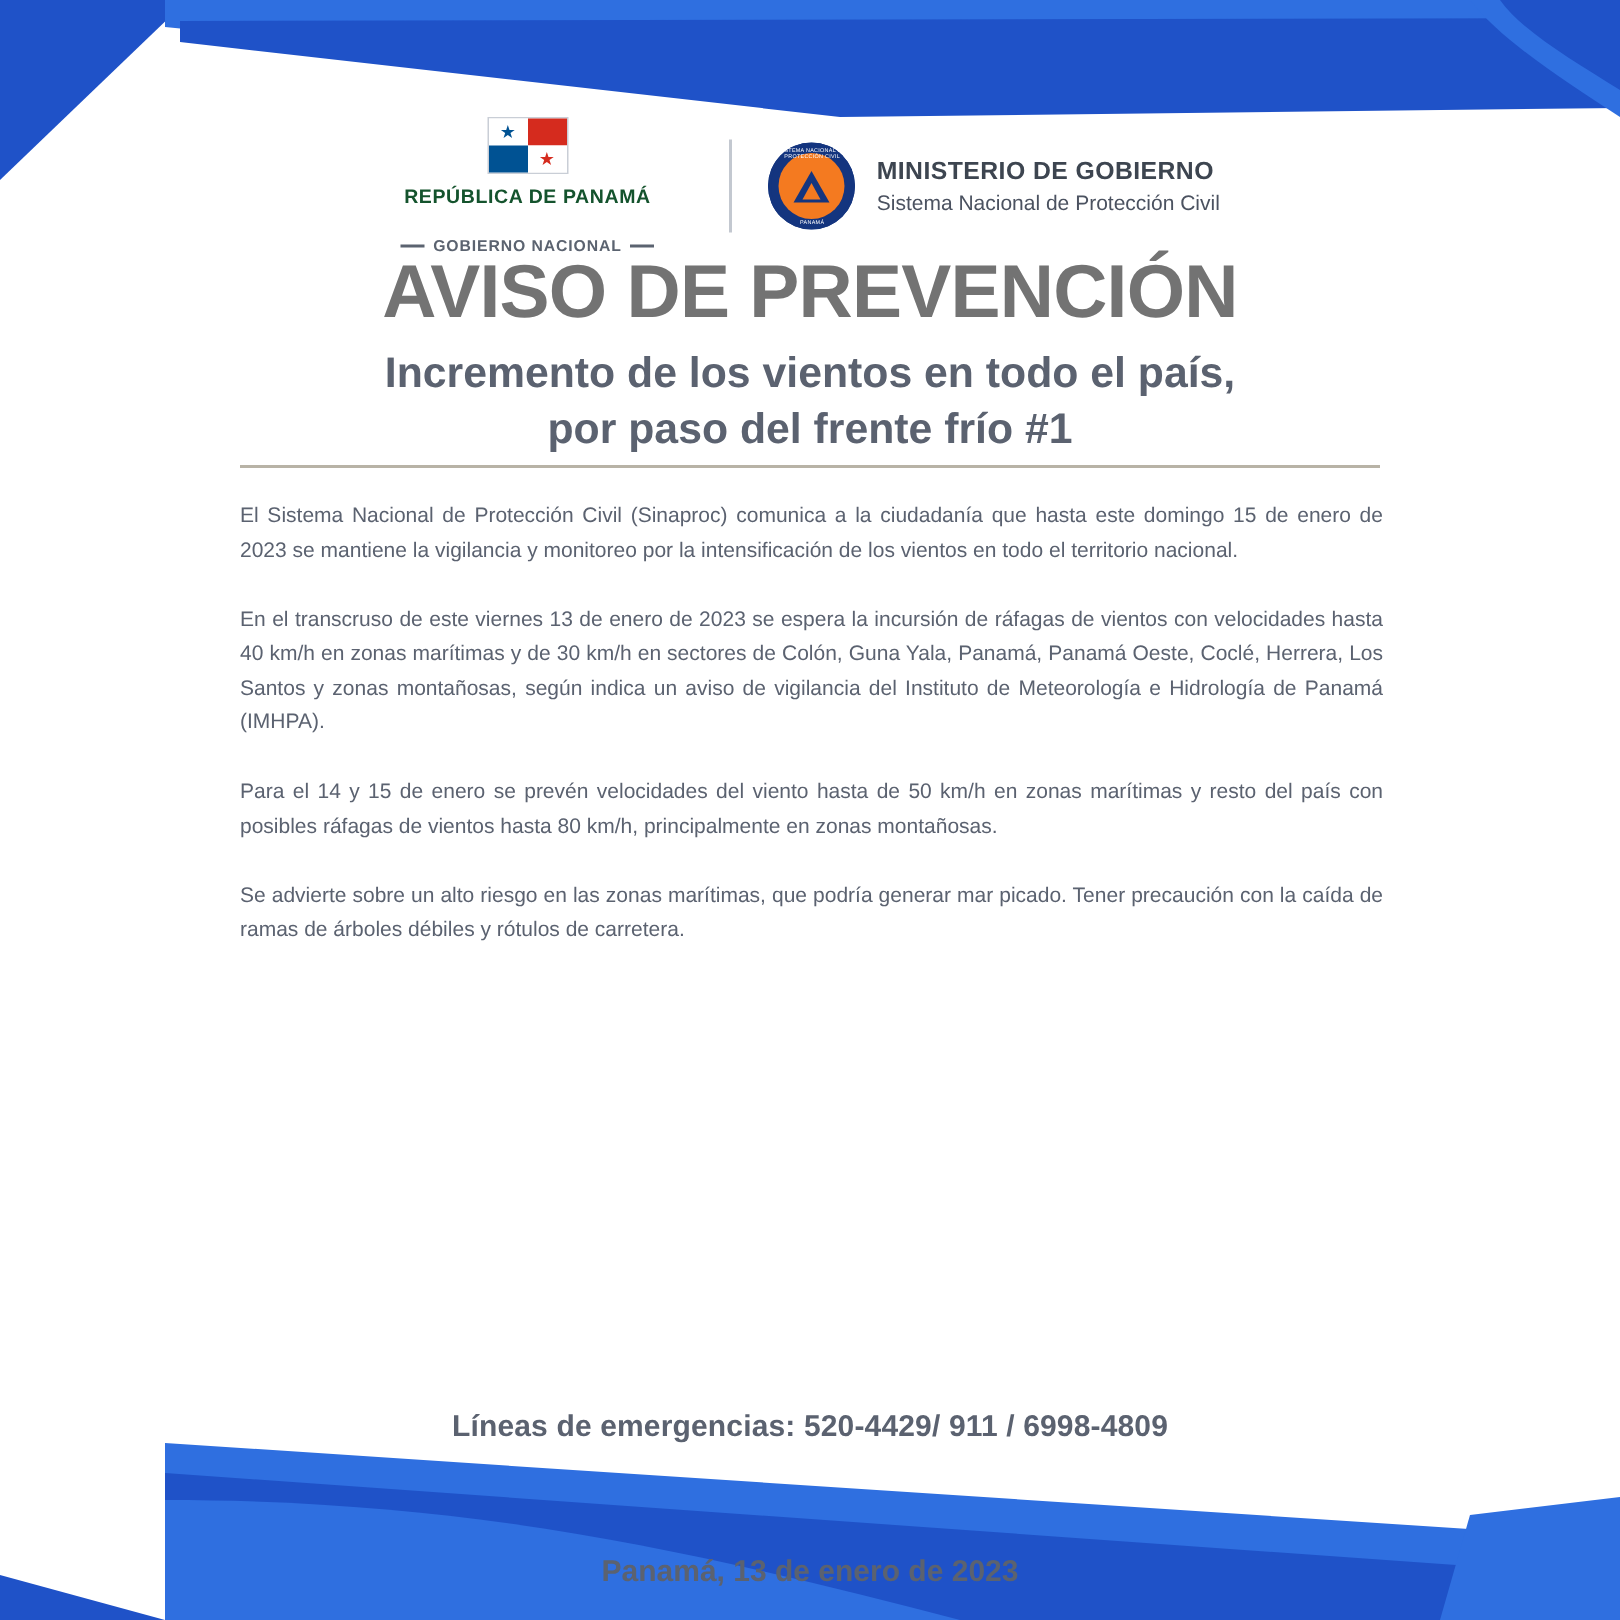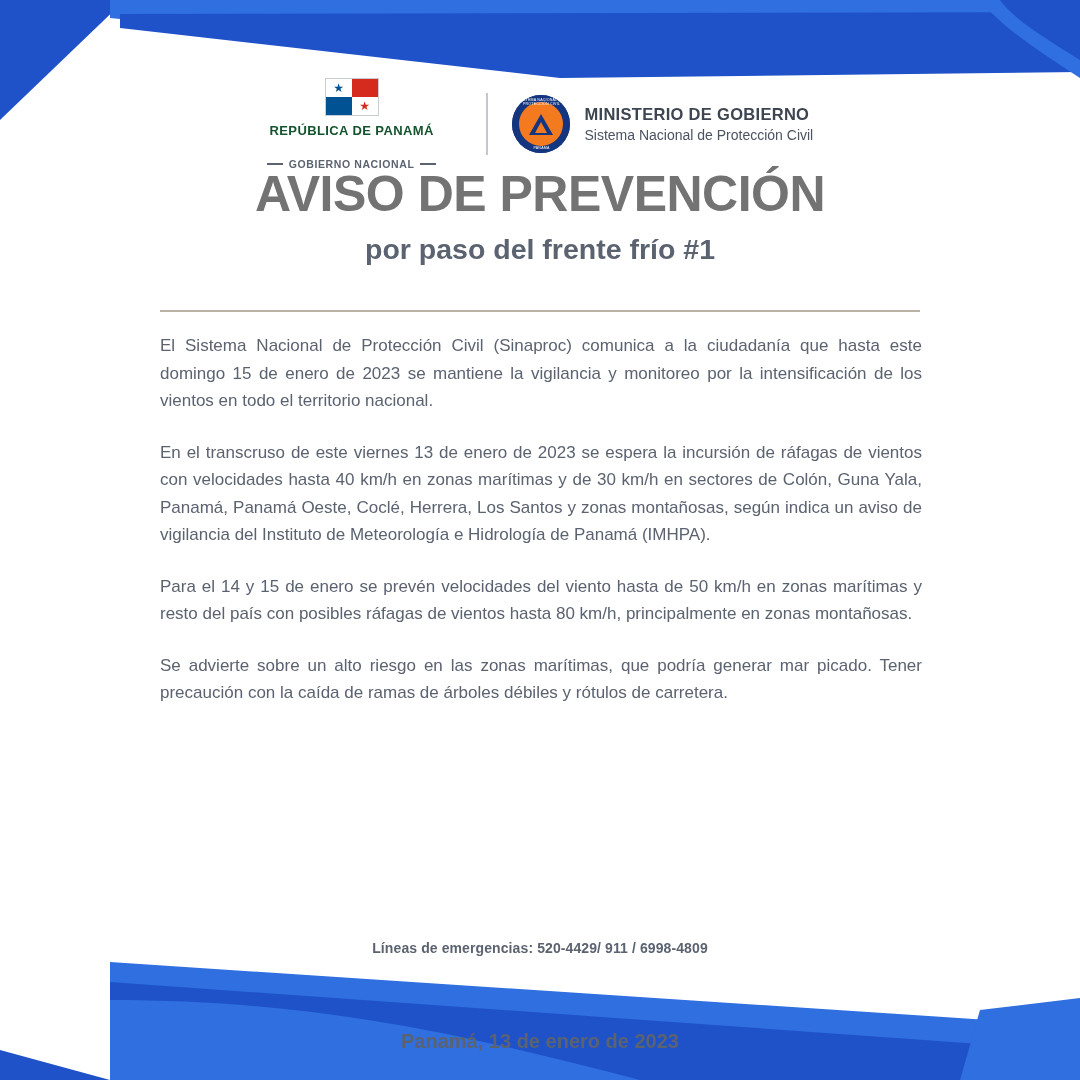--- a/index.html
+++ b/index.html
@@ -201,39 +201,39 @@
   }
 
   
   .body-block {
     position: absolute;
     top: 332px;
     left: 160px;
     width: 762px;
   }
   .para {
-    font-size: 17px;
+    font-size: 14px;
     line-height: 1.62;
     color: #5b6270;
     text-align: justify;
     text-justify: inter-word;
     margin: 0 0 24px 0;
     font-weight: 500;
   }
   .para:last-child { margin-bottom: 0; }
 
   .footer-block {
     position: absolute;
     top: 940px;
     left: 0;
     width: 1080px;
     text-align: center;
   }
   .emergency {
-    font-size: 14px;
+    font-size: 20px;
     font-weight: bold;
     color: #5b6270;
     letter-spacing: 0.1px;
   }
   .place-date {
     font-size: 20px;
     font-weight: bold;
     color: #5b6270;
     margin-top: 74px;
   }
@@ -296,20 +296,21 @@
         <div class="min-title">MINISTERIO DE GOBIERNO</div>
         <div class="min-sub">Sistema Nacional de Protección Civil</div>
       </div>
     </div>
 
   </div>
 
   <div class="title-block">
     <div class="h1">AVISO DE PREVENCIÓN</div>
     <div class="h2">
+      <div>Incremento de los vientos en todo el país,</div>
       <div>por paso del frente frío #1</div>
     </div>
   </div>
 
   <div class="rule"></div>
 
   <div class="body-block">
     <p class="para">El Sistema Nacional de Protección Civil (Sinaproc) comunica a la ciudadanía que hasta este domingo 15 de enero de 2023 se mantiene la vigilancia y monitoreo por la intensificación de los vientos en todo el territorio nacional.</p>
     <p class="para">En el transcruso de este viernes 13 de enero de 2023 se espera la incursión de ráfagas de vientos con velocidades hasta 40 km/h en zonas marítimas y de 30 km/h en sectores de Colón, Guna Yala, Panamá, Panamá Oeste, Coclé, Herrera, Los Santos y zonas montañosas, según indica un aviso de vigilancia del Instituto de Meteorología e Hidrología de Panamá (IMHPA).</p>
     <p class="para">Para el 14 y 15 de enero se prevén velocidades del viento hasta de 50 km/h en zonas marítimas y resto del país con posibles ráfagas de vientos hasta 80 km/h, principalmente en zonas montañosas.</p>

